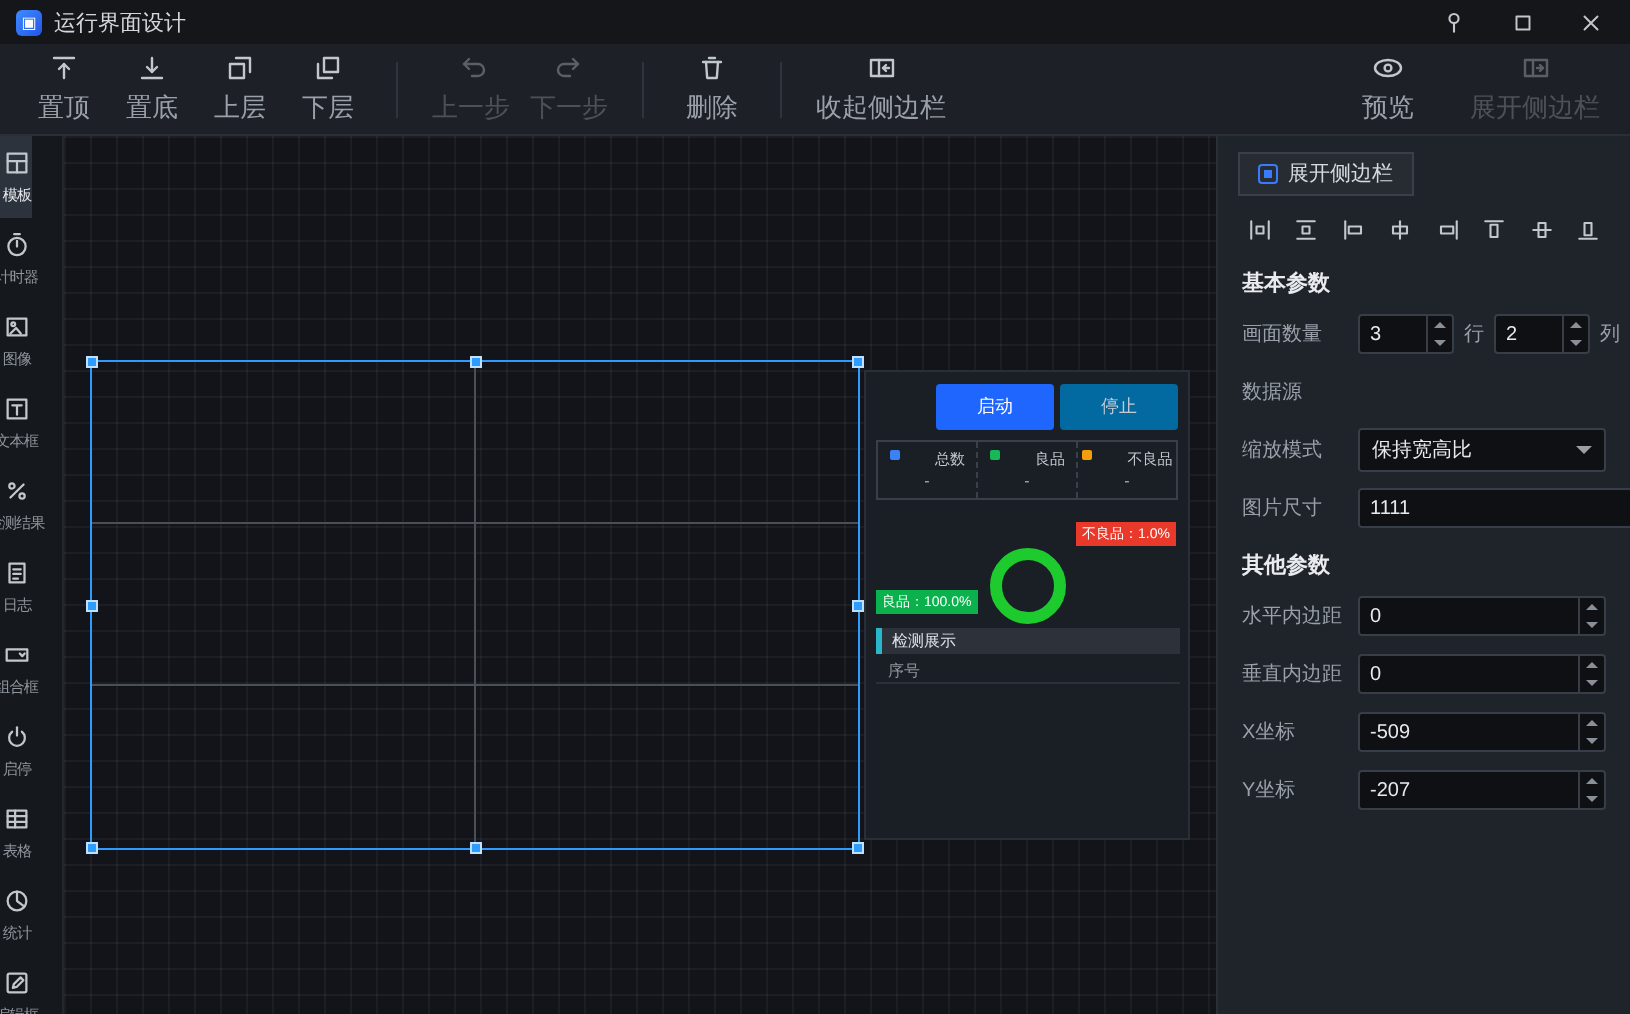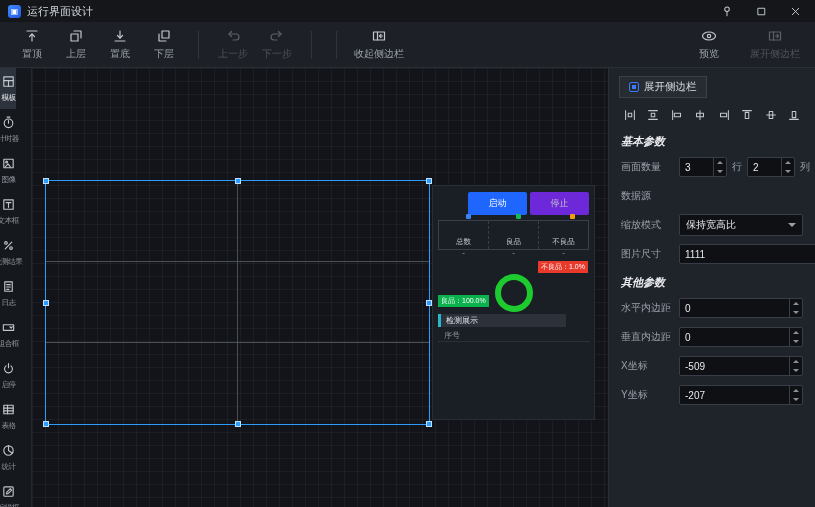--- a/index.html
+++ b/index.html
@@ -22,21 +22,21 @@
   .apptitle { font-size:11px; color:#d3d7dd; }
   .winbtns { margin-left:auto; display:flex; align-items:center; gap:18px; padding-right:4px; }
   .winbtn { width:16px; height:16px; display:flex; align-items:center; justify-content:center; cursor:pointer; }
 
   
   .toolbar { position:absolute; left:0; top:22px; width:815px; height:46px;
     background:#1d2127; border-bottom:1px solid #2a2e35;
     display:flex; align-items:center; padding:0 10px; }
   .tbtn { min-width:44px; height:40px; display:flex; flex-direction:column;
     align-items:center; justify-content:center; gap:3px; cursor:pointer; padding:0 5px; }
-  .tbtn .tlabel { font-size:10px; color:#9aa0a8; white-space:nowrap; }
+  .tbtn .tlabel { font-size:13px; color:#9aa0a8; white-space:nowrap; }
   .tbtn.disabled { opacity:.38; }
   .tsep { width:1px; height:28px; background:#30353d; margin:0 12px; }
   .tbtn.preview { margin-left:auto; margin-right:14px; }
 
   
   .sidebar { position:absolute; left:0; top:68px; width:32px; bottom:0;
     background:#15181c; border-right:1px solid #24282e; overflow:hidden; }
   .sitem { width:16px; height:41px; display:flex; flex-direction:column;
     align-items:center; justify-content:center; gap:3px; cursor:pointer; }
   .sitem .slabel { font-size:8px; color:#8f959d; white-space:nowrap; letter-spacing:-0.5px; transform:scale(.95); }
@@ -62,52 +62,52 @@
   .h-w{left:-3px;top:50%;margin-top:-3px} .h-e{right:-3px;top:50%;margin-top:-3px}
   .h-sw{left:-3px;bottom:-3px} .h-s{left:50%;margin-left:-3px;bottom:-3px} .h-se{right:-3px;bottom:-3px}
 
   
   .pv { position:absolute; left:400px; top:117px; width:163px; height:235px;
     background:#1a1e25; border:1px solid #2a2f37; }
   .pv-btns { display:flex; gap:3px; margin:6px 5px 0 5px;padding-left:30px; }
   .pv-btn { flex:1; height:23px; border-radius:2px; display:flex; align-items:center;
     justify-content:center; font-size:9px; cursor:pointer; }
   .pv-btn.blue { background:#1f66ff; color:#fff; }
-  .pv-btn.dark { background:#6d28d9; color:#c6cbd2; }
+  .pv-btn.dark { background:#0369a1; color:#c6cbd2; }
   .pv-stats { margin:5px 5px 0 5px; height:30px; border:1px solid #3a404a; display:flex; }
   .pv-stat { flex:1; display:flex; flex-direction:column; align-items:center; justify-content:center; gap:1px; }
   .pv-stat + .pv-stat { border-left:1px dashed #3a404a; }
-  .pv-stat .top { display:flex; align-items:flex-end; gap:18px; font-size:7.5px; color:#c3c8cf;flex-direction:column; }
+  .pv-stat .top { display:flex; align-items:flex-start; gap:18px; font-size:7.5px; color:#c3c8cf; }
   .marker { width:5px; height:5px; border-radius:1px; }
   .m-blue{background:#3b82f6} .m-green{background:#16b955} .m-orange{background:#f59e0b}
   .pv-stat .val { font-size:8px; color:#aab0b8; }
   .donut { position:absolute; left:62px; top:88px; width:38px; height:38px;
     border:6px solid #1ecb2f; border-radius:50%; }
   .tag { position:absolute; font-size:7px; color:#fff; padding:1px 3px; white-space:nowrap; }
   .tag.red { left:105px; top:75px; background:#e8392b; }
   .tag.green { left:5px; top:109px; background:#0bb14d; }
-  .pv-sec { position:absolute; left:5px; top:128px; width:128px; height:13px;
+  .pv-sec { position:absolute; left:5px; top:128px; width:152px; height:13px;
     background:#2c313a; border-left:3px solid #29b7cc; display:flex; align-items:center;
     padding-left:5px; font-size:8px; color:#dfe3e8; }
   .pv-th { position:absolute; left:5px; top:143px; width:152px; height:13px;
     border-bottom:1px solid #2b3039; display:flex; align-items:center; padding-left:6px;
     font-size:8px; color:#8f959d; }
 
   
   .params { position:absolute; left:608px; top:68px; width:207px; bottom:0;
     background:#1f232a; border-left:1px solid #2a2e35; overflow:hidden; }
   .p-chip { display:inline-flex; align-items:center; gap:5px; margin:8px 10px 0 10px;
     border:1px solid #3a404a; background:#272c33; padding:3px 9px; cursor:default; }
   .p-chip .chip-ic { width:10px; height:10px; border:1.5px solid #3a7afe; border-radius:2px;
     display:flex; align-items:center; justify-content:center; }
   .p-chip .chip-ic i { display:block; width:4px; height:4px; background:#3a7afe; }
   .p-chip span { font-size:10.5px; color:#d6dae0; }
   .align-row { display:flex; justify-content:space-between; margin:8px 12px 2px 12px; }
   .abtn { width:18px; height:18px; display:flex; align-items:center; justify-content:center; cursor:pointer; }
-  .sec-title { margin:10px 12px 4px 12px; font-size:11px; font-weight:bold; color:#e9ebef;font-style:italic; }
+  .sec-title { margin:10px 12px 4px 12px; font-size:11px; font-weight:bold; color:#e9ebef; }
   .p-row { display:flex; align-items:center; margin:7px 12px; min-height:22px; }
   .p-label { width:58px; flex-shrink:0; font-size:10px; color:#99a0a9; }
   .p-ctrl { flex:1; display:flex; align-items:center; gap:4px; }
   .ninput { display:flex; align-items:stretch; background:#0e1014; border:1px solid #383e47;
     border-radius:2px; height:20px; overflow:hidden; }
   .ninput input { flex:1; width:100%; min-width:0; background:transparent; border:0; outline:none;
     color:#e6e9ed; font-size:10px; padding:0 5px; font-family:inherit; }
   .stepper { width:13px; border-left:1px solid #383e47; display:flex; flex-direction:column; }
   .stepper div { flex:1; display:flex; align-items:center; justify-content:center; cursor:pointer; }
   .arr-up { width:0; height:0; border-left:3px solid transparent; border-right:3px solid transparent;
@@ -156,35 +156,35 @@
   <div class="tbtn">
     <svg class="ic" width="16" height="16" viewBox="0 0 16 16">
         <path d="M3 3h10"></path>
         <path d="M8 13V6"></path>
         <path d="M5.5 8.5L8 6l2.5 2.5"></path>
       </svg>
     <span class="tlabel">置顶</span>
   </div>
   <div class="tbtn">
     <svg class="ic" width="16" height="16" viewBox="0 0 16 16">
-        <rect x="3" y="6" width="7" height="7"></rect>
-        <path d="M6 3h7v7"></path>
-      </svg>
-    <span class="tlabel">上层</span>
-  </div>
-  <div class="tbtn">
-    <svg class="ic" width="16" height="16" viewBox="0 0 16 16">
         <path d="M3 13h10"></path>
         <path d="M8 3v7"></path>
         <path d="M5.5 7.5L8 10l2.5-2.5"></path>
       </svg>
     <span class="tlabel">置底</span>
   </div>
   <div class="tbtn">
     <svg class="ic" width="16" height="16" viewBox="0 0 16 16">
+        <rect x="3" y="6" width="7" height="7"></rect>
+        <path d="M6 3h7v7"></path>
+      </svg>
+    <span class="tlabel">上层</span>
+  </div>
+  <div class="tbtn">
+    <svg class="ic" width="16" height="16" viewBox="0 0 16 16">
         <rect x="6" y="3" width="7" height="7"></rect>
         <path d="M3 6v7h7"></path>
       </svg>
     <span class="tlabel">下层</span>
   </div>
   <div class="tsep"></div>
   <div class="tbtn disabled">
     <svg class="ic" width="16" height="16" viewBox="0 0 16 16">
         <path d="M4 6h7a3 3 0 0 1 0 6H8"></path>
         <path d="M6.5 3.5L4 6l2.5 2.5"></path>
@@ -192,20 +192,28 @@
     <span class="tlabel">上一步</span>
   </div>
   <div class="tbtn disabled">
     <svg class="ic" width="16" height="16" viewBox="0 0 16 16">
         <path d="M12 6H5a3 3 0 0 0 0 6h3"></path>
         <path d="M9.5 3.5L12 6l-2.5 2.5"></path>
       </svg>
     <span class="tlabel">下一步</span>
   </div>
   <div class="tsep"></div>
+  <div class="tbtn">
+    <svg class="ic" width="16" height="16" viewBox="0 0 16 16">
+        <path d="M3.5 5h9"></path>
+        <path d="M6.5 3h3"></path>
+        <path d="M5 5l.6 8h4.8L11 5"></path>
+      </svg>
+    <span class="tlabel">删除</span>
+  </div>
   <div class="tsep"></div>
   <div class="tbtn">
     <svg class="ic" width="16" height="16" viewBox="0 0 16 16">
         <rect x="2.5" y="4" width="11" height="8"></rect>
         <path d="M6.5 4v8"></path>
         <path d="M11.5 8H8.5"></path>
         <path d="M10 6.5L8.5 8l1.5 1.5"></path>
       </svg>
     <span class="tlabel">收起侧边栏</span>
   </div>

